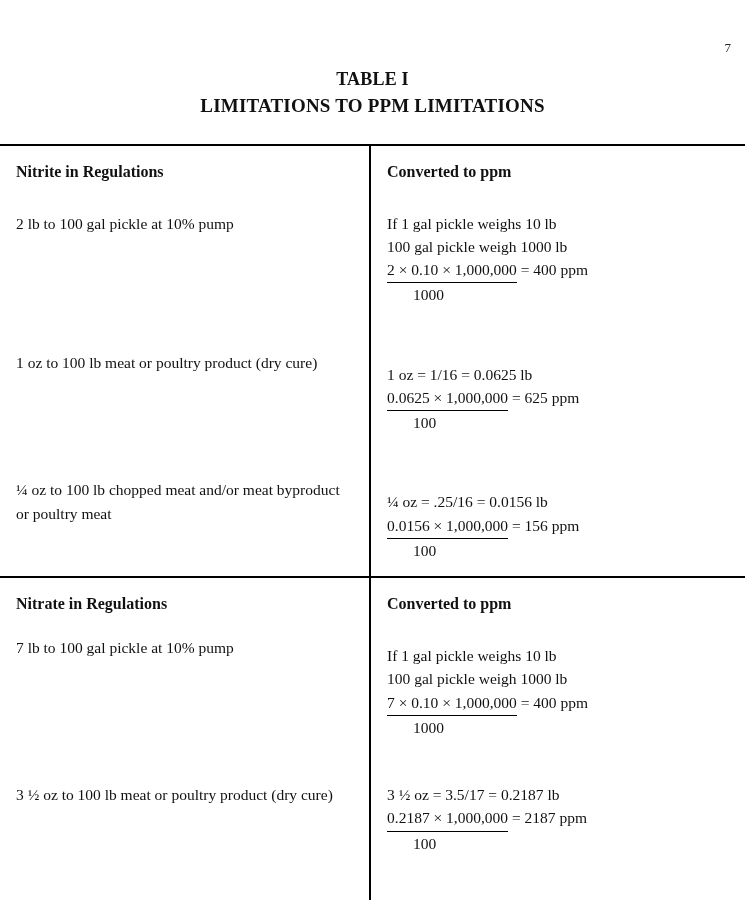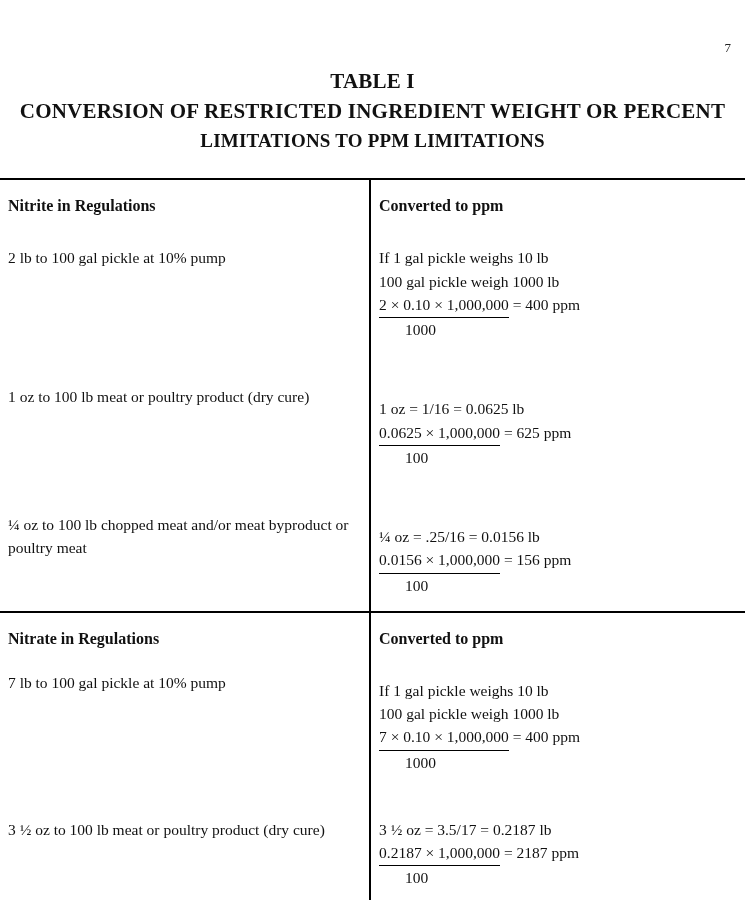--- a/index.html
+++ b/index.html
@@ -28,37 +28,37 @@
     font-size: 13px;
     font-family: "Liberation Serif", serif;
     color: #222;
   }
   .title-block {
     padding-top: 66px;
     text-align: center;
   }
   .title-line {
     font-weight: bold;
-    font-size: 21px;
+    font-size: 18px;
     letter-spacing: 0.2px;
     line-height: 1.45;
     font-family: "Liberation Serif", serif;
   }
   .title-line.small {
     font-size: 19px;
   }
   table.conv {
     margin-top: 24px;
     border-collapse: collapse;
     width: 745px;
     table-layout: fixed;
   }
   table.conv td {
     vertical-align: top;
-    padding: 8px;
+    padding: 16px;
   }
   .col-left {
     width: 370px;
   }
   .col-right {
     width: 375px;
   }
   .hrule-top {
     border-top: 2.5px solid #000;
   }
@@ -118,21 +118,20 @@
 </style>
 </head>
 <body>
 
 <div class="page">
 
   <div class="page-number">7</div>
 
   <div class="title-block">
     <div class="title-line">TABLE I</div>
-    <div class="title-line">CONVERSION OF RESTRICTED INGREDIENT WEIGHT OR PERCENT</div>
     <div class="title-line small">LIMITATIONS TO PPM LIMITATIONS</div>
   </div>
 
   <table class="conv">
     <colgroup>
       <col class="col-left">
       <col class="col-right">
     </colgroup>
     <tbody>
 

